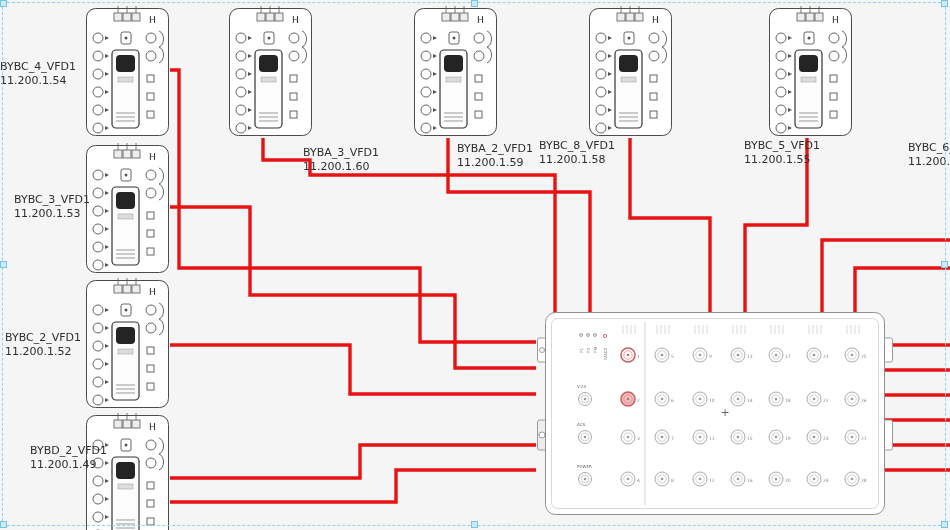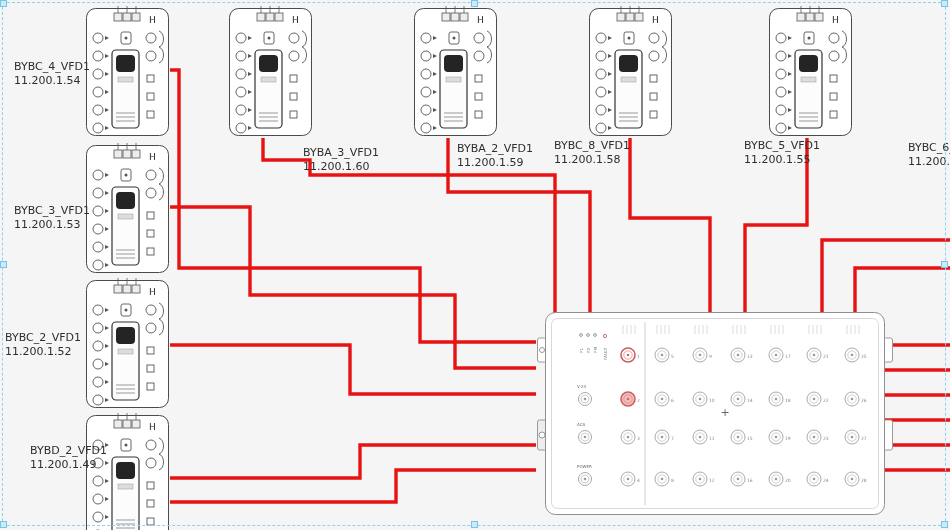--- a/index.html
+++ b/index.html
@@ -119,45 +119,45 @@
 <svg class="vfd" style="left:413px;top:5px" width="85" height="133">
     <use href="#vfd-sym"></use>
   </svg>
 <svg class="vfd" style="left:588px;top:5px" width="85" height="133">
     <use href="#vfd-sym"></use>
   </svg>
 <svg class="vfd" style="left:768px;top:5px" width="85" height="133">
     <use href="#vfd-sym"></use>
   </svg>
 
-<div class="dev-label" style="left:14px;top:60px">
+<div class="dev-label" style="left:0;top:60px">
   <div>BYBC_4_VFD1</div>
   <div>11.200.1.54</div>
 </div>
-<div class="dev-label" style="left:14px;top:204px">
+<div class="dev-label" style="left:14px;top:193px">
   <div>BYBC_3_VFD1</div>
   <div>11.200.1.53</div>
 </div>
 <div class="dev-label" style="left:5px;top:331px">
   <div>BYBC_2_VFD1</div>
   <div>11.200.1.52</div>
 </div>
 <div class="dev-label" style="left:30px;top:444px">
   <div>BYBD_2_VFD1</div>
   <div>11.200.1.49</div>
 </div>
 <div class="dev-label" style="left:303px;top:146px">
   <div>BYBA_3_VFD1</div>
   <div>11.200.1.60</div>
 </div>
 <div class="dev-label" style="left:457px;top:142px">
   <div>BYBA_2_VFD1</div>
   <div>11.200.1.59</div>
 </div>
-<div class="dev-label" style="left:554px;top:139px">
+<div class="dev-label" style="left:539px;top:139px">
   <div>BYBC_8_VFD1</div>
   <div>11.200.1.58</div>
 </div>
 <div class="dev-label" style="left:744px;top:139px">
   <div>BYBC_5_VFD1</div>
   <div>11.200.1.55</div>
 </div>
 <div class="dev-label" style="left:908px;top:141px">
   <div>BYBC_6_</div>
   <div>11.200.1.</div>

